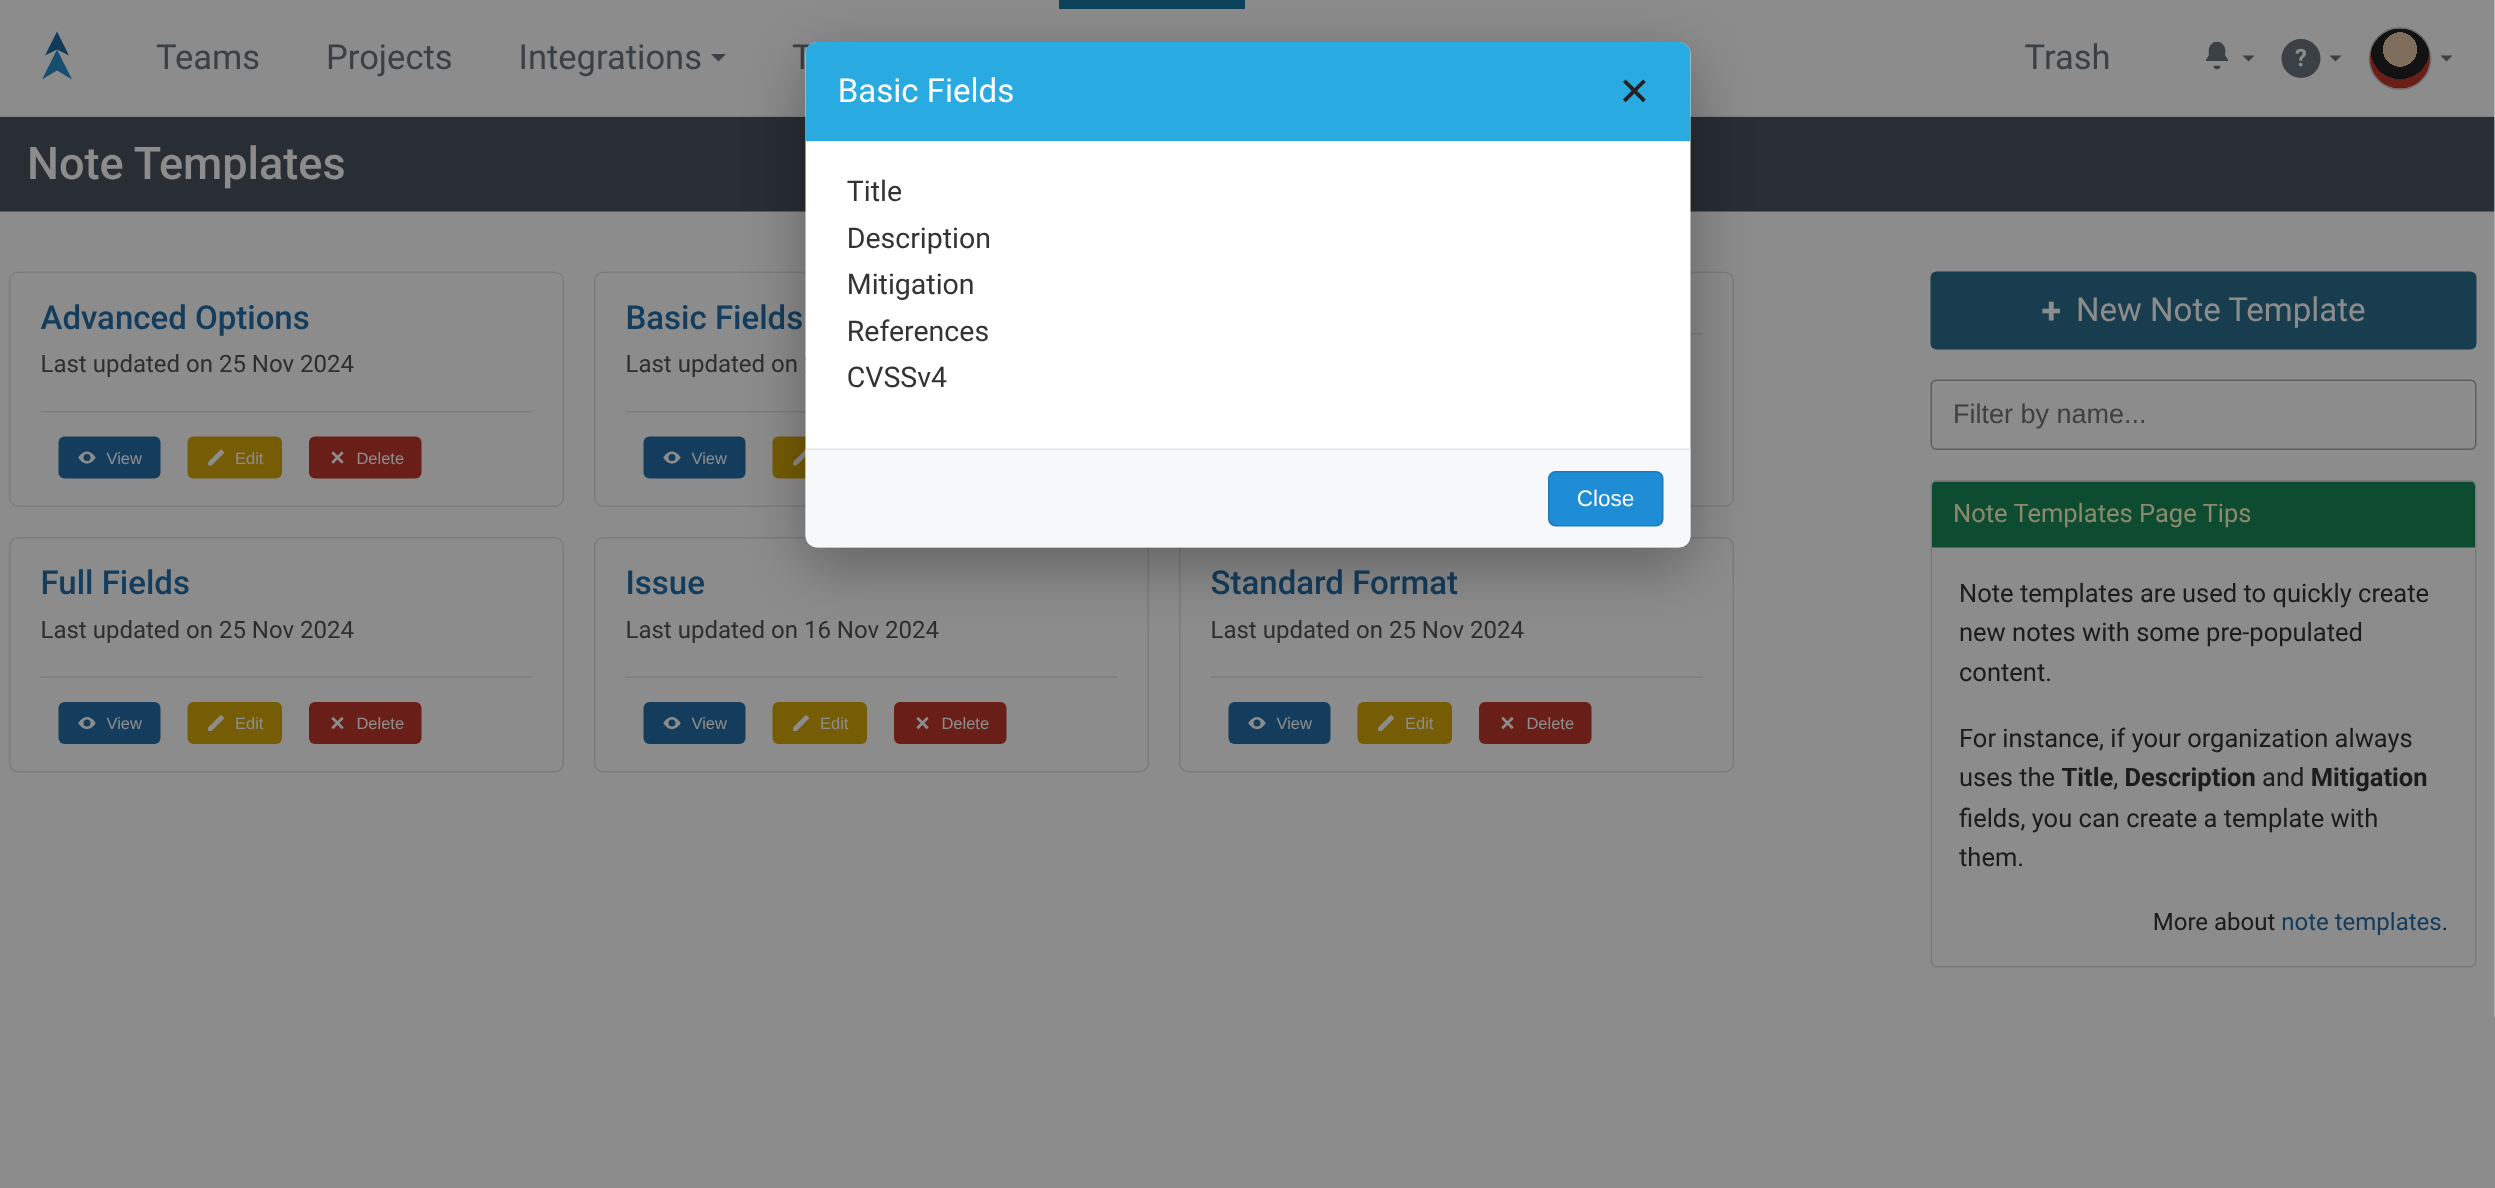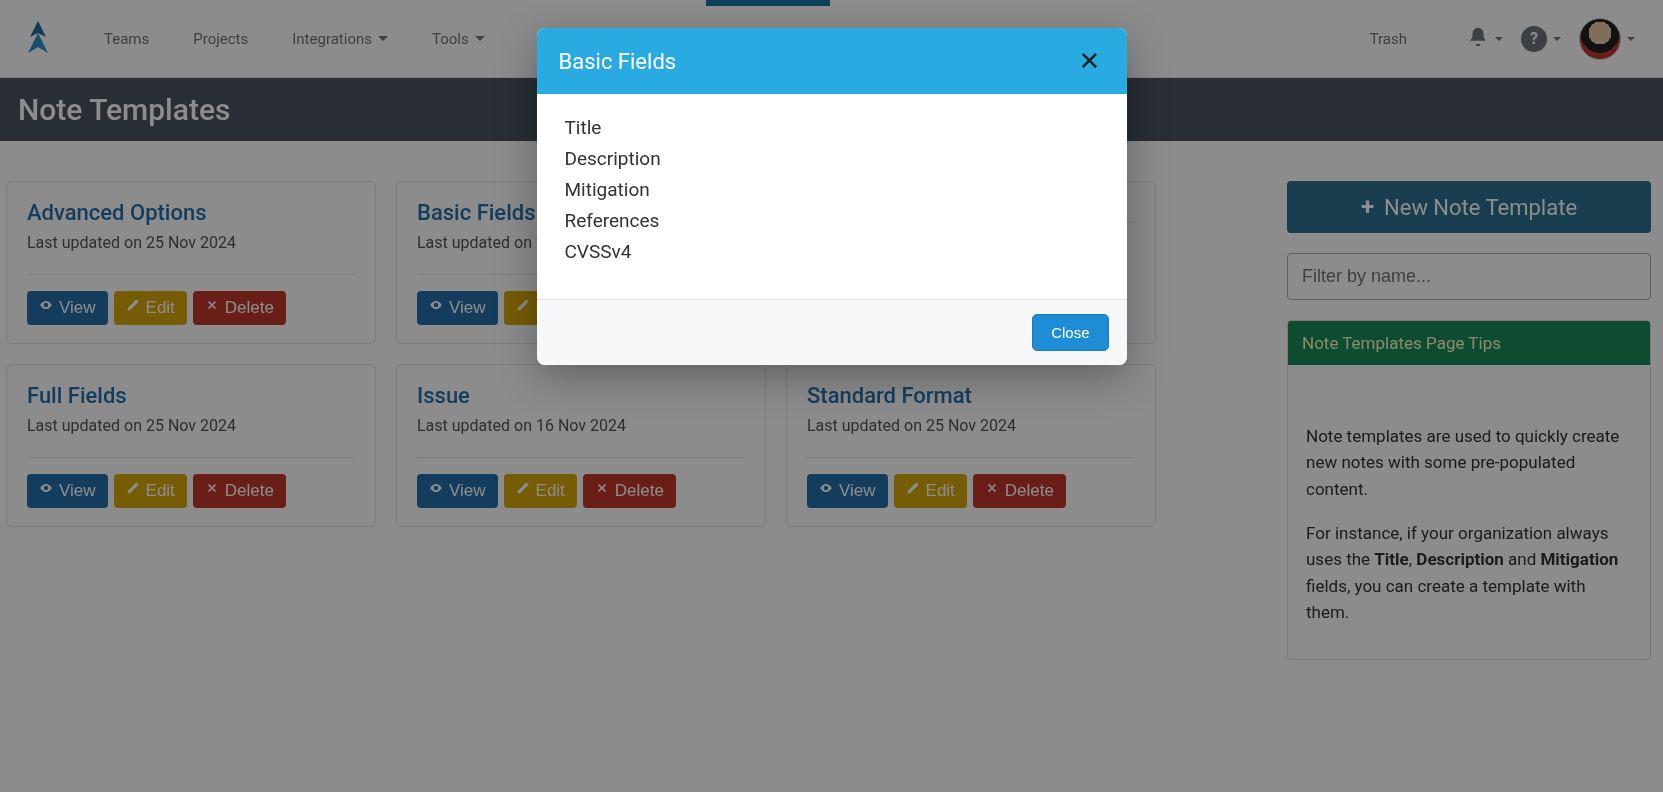--- a/index.html
+++ b/index.html
@@ -26,21 +26,21 @@
   .navbar .logo {
     width: 40px;
     height: 40px;
     margin-right: 24px;
     margin-left: 8px;
   }
   .navbar .logo svg { width: 100%; height: 100%; }
   .nav-items { display: flex; align-items: center; flex: 1; }
   .nav-item {
     padding: 0 22px;
-    font-size: 15px;
+    font-size: 23px;
     color: #6c757d;
     cursor: pointer;
     display: flex;
     align-items: center;
     gap: 6px;
   }
   .nav-item .caret {
     width: 0; height: 0;
     border-left: 5px solid transparent;
     border-right: 5px solid transparent;
@@ -92,42 +92,42 @@
   .card h3 {
     color:#2670a9;
     font-size:22px;
     font-weight:500;
     margin-bottom:8px;
   }
   .card .updated { color:#555; font-size:16px; }
   .card hr { border:none; border-top:1px solid #e5e5e5; margin:22px 0 16px 0; }
   .btn-row { display:flex; gap:6px; }
   .btn {
-    display:inline-flex; align-items:flex-start; gap:6px;
-    padding: 7px 12px; border-radius:4px; font-size:17px; color:#fff; cursor:pointer; border:none;
+    display:inline-flex; align-items:flex-end; gap:6px;
+    padding: 7px 12px; border-radius:4px; font-size:11px; color:#fff; cursor:pointer; border:none;margin-left:12px;
   }
   .btn-view { background:#2670a9; }
   .btn-edit { background:#d6a80a; }
   .btn-delete { background:#c0392b; }
   .btn svg { width:14px; height:14px; fill:#fff; }
 
   
   .sidebar { width:376px; padding-right:12px; display:flex; flex-direction:column; gap:20px; }
   .btn-new {
     background:#2a6f8e; color:#fff; font-size:22px; text-align:center;
     padding:12px 10px; border-radius:4px; cursor:pointer;
     display:flex; align-items:center; justify-content:center; gap:10px;
   }
   .btn-new .plus { font-size:24px; font-weight:bold; }
   .filter-input {
     width:100%; font-size:18px; padding:12px 14px; border:1px solid #aaa; border-radius:4px;
   }
   .tips-box { border:1px solid #ddd; border-radius:4px; overflow:hidden;}
   .tips-header { background:#1a8a5a; color:#fef9c3; padding:12px 14px; font-size:17px; }
-  .tips-body { padding:18px 18px 16px 18px; font-size:17px; color:#333; line-height:1.55;margin-top:40px;}
+  .tips-body { padding:18px 18px 16px 18px; font-size:17px; color:#333; line-height:1.55;}
   .tips-body p { margin-bottom:18px;}
   .tips-body strong { font-weight:700;}
   .tips-more { text-align:right; font-size:16px; color:#333;}
   .tips-more a { color:#2670a9; text-decoration:none;}
 
   
   .overlay {
     position:absolute; inset:0; background:rgba(0,0,0,0.45);
     display:flex; align-items:flex-start; justify-content:center;
     padding-top:28px;
@@ -373,20 +373,23 @@
       <span>New Note Template</span>
     </div>
     <input class="filter-input" type="text" placeholder="Filter by name..." style="">
     <div class="tips-box">
       <div class="tips-header">Note Templates Page Tips</div>
       <div class="tips-body">
         <p>Note templates are used to quickly create new notes with some pre-populated content.</p>
         <p>
           <span>For instance, if your organization always uses the </span><strong>Title</strong><span>, </span><strong>Description</strong><span> and </span><strong>Mitigation</strong><span> fields, you can create a template with them.</span>
         </p>
+        <div class="tips-more">
+          <span>More about </span><a href="#">note templates</a><span>.</span>
+        </div>
       </div>
     </div>
   </div>
 </div>
 
 <div class="overlay">
   <div class="modal">
     <div class="modal-header">
       <span>Basic Fields</span>
       <span class="modal-close">✕</span>

